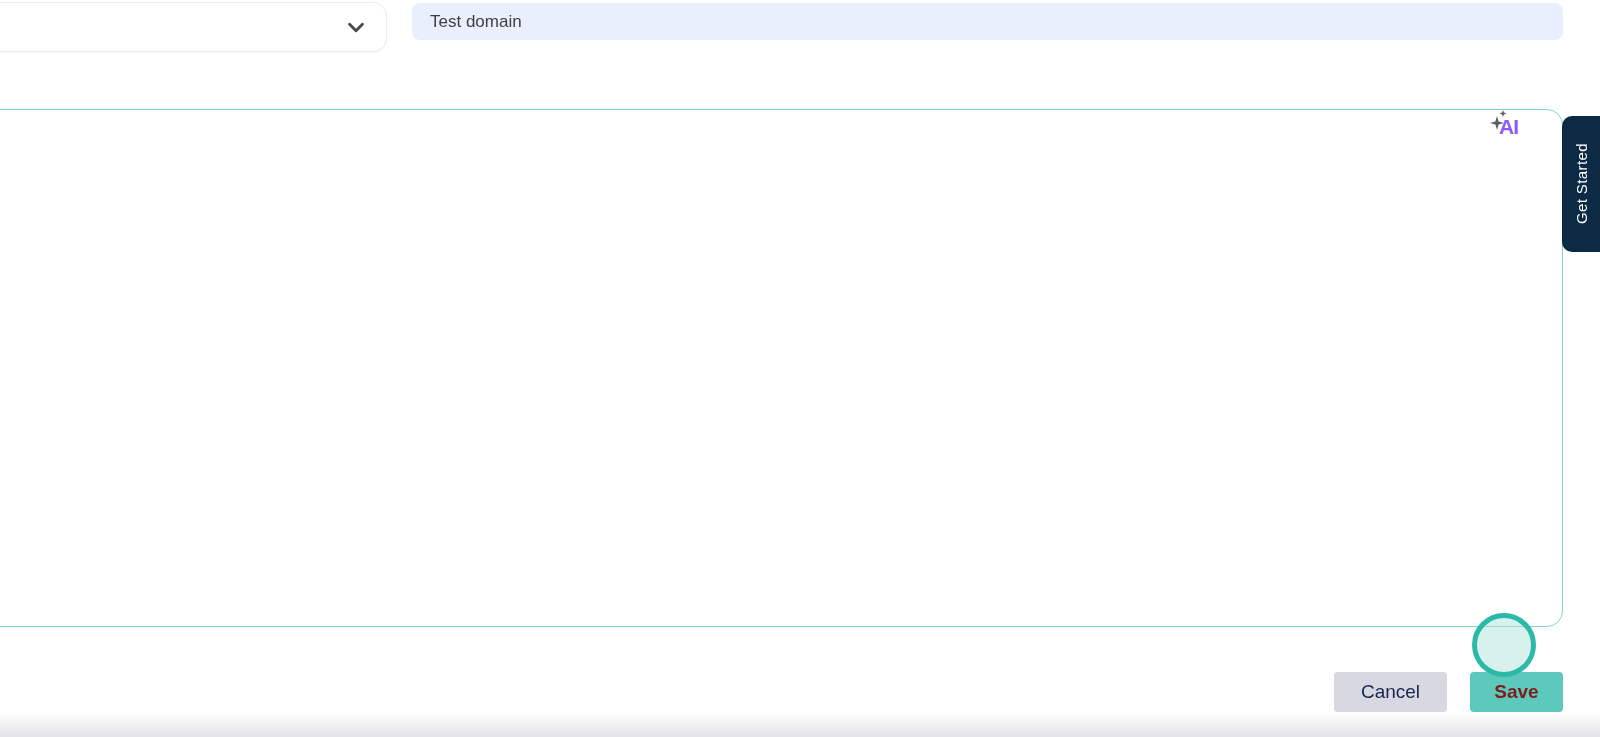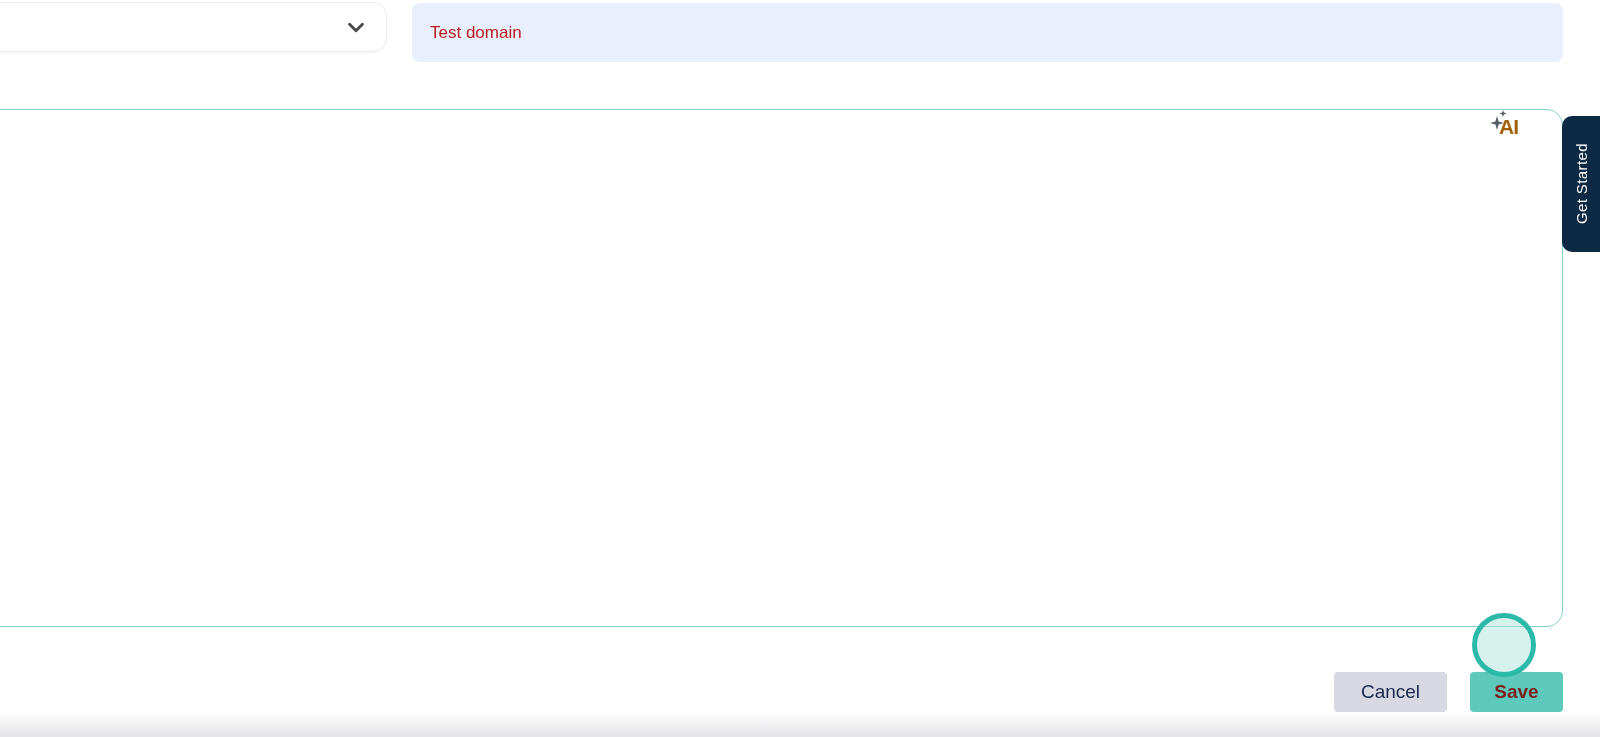--- a/index.html
+++ b/index.html
@@ -11,43 +11,43 @@
   .dropdown {
     position:absolute; left:-28px; top:2px; width:415px; height:50px;
     background:#ffffff; border:1px solid #ececf1; border-radius:14px;
     box-shadow:0 1px 2px rgba(0,0,0,0.04); cursor:pointer;
   }
   .dropdown .chev { position:absolute; right:18px; top:50%; transform:translateY(-50%);
     width:24px; height:24px; display:flex; align-items:center; justify-content:center; }
 
   
   .domain-input {
-    position:absolute; left:412px; top:3px; width:1151px; height:59px;
+    position:absolute; left:412px; top:3px; width:1151px; height:37px;
     background:var(--input_bg, #e9effc); border:none; outline:none; border-radius:8px;
-    padding:0 18px; font-size:17px; color:#b91c1c;
+    padding:0 18px; font-size:17px; color:#404040;
     font-family:"Liberation Sans", sans-serif;
   }
 
   
   .desc-area {
     position:absolute; left:-28px; top:109px; width:1591px; height:518px;
     background:#ffffff; border:1px solid var(--editor_border, #85d4cb);
     border-radius:16px; resize:none; outline:none;
     padding:20px 48px 20px 40px; font-size:16px; color:#33383e;
     font-family:"Liberation Sans", sans-serif;
   }
 
   
   .ai-icon {
     position:absolute; left:1490px; top:110px; width:40px; height:34px;
     color:#575e67; cursor:pointer;
   }
   .ai-icon .ai-text {
     position:absolute; left:9px; top:5px; font-size:21px; font-weight:700;
-    letter-spacing:-1px; color:#a16207;
+    letter-spacing:-1px; color:#8b5cf6;
   }
   .ai-icon svg { position:absolute; left:0; top:0; }
 
   
   .side-tab {
     position:absolute; left:1562px; top:116px; width:38px; height:136px;
     background:var(--tab_bg, #0d2a45); border-radius:10px 0 0 10px;
     display:flex; align-items:center; justify-content:center; cursor:pointer;
   }
   .side-tab span {

